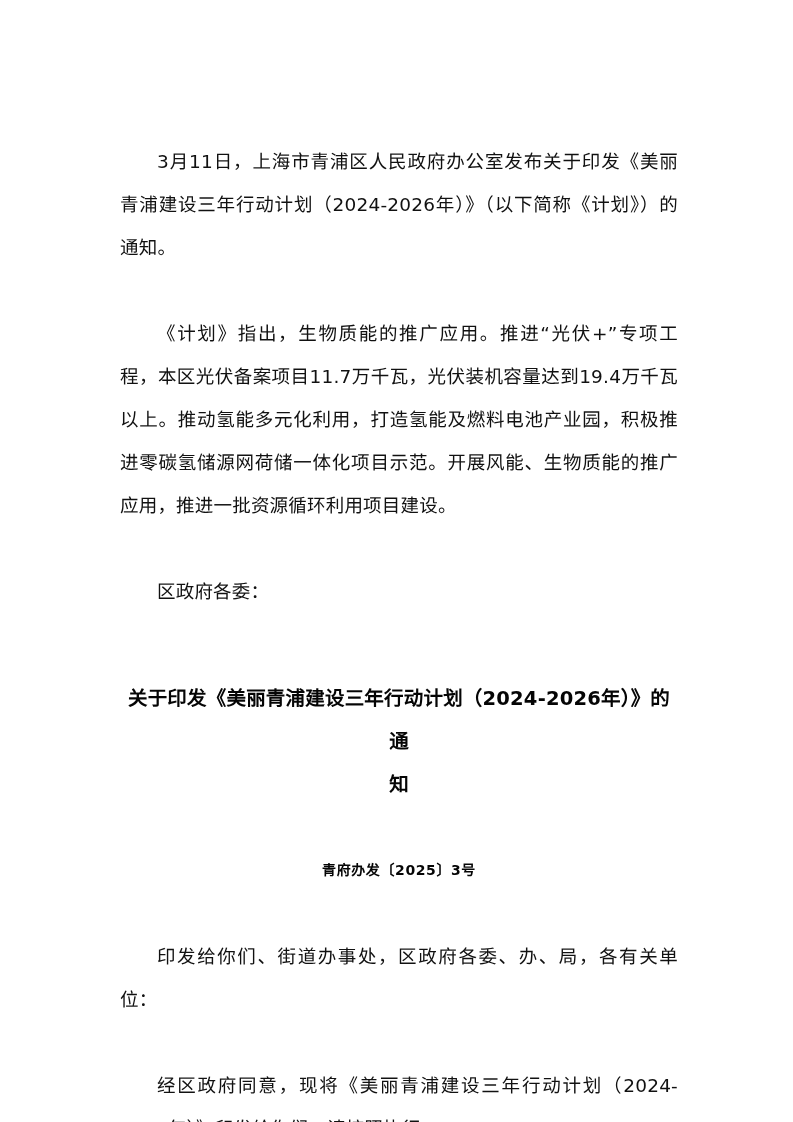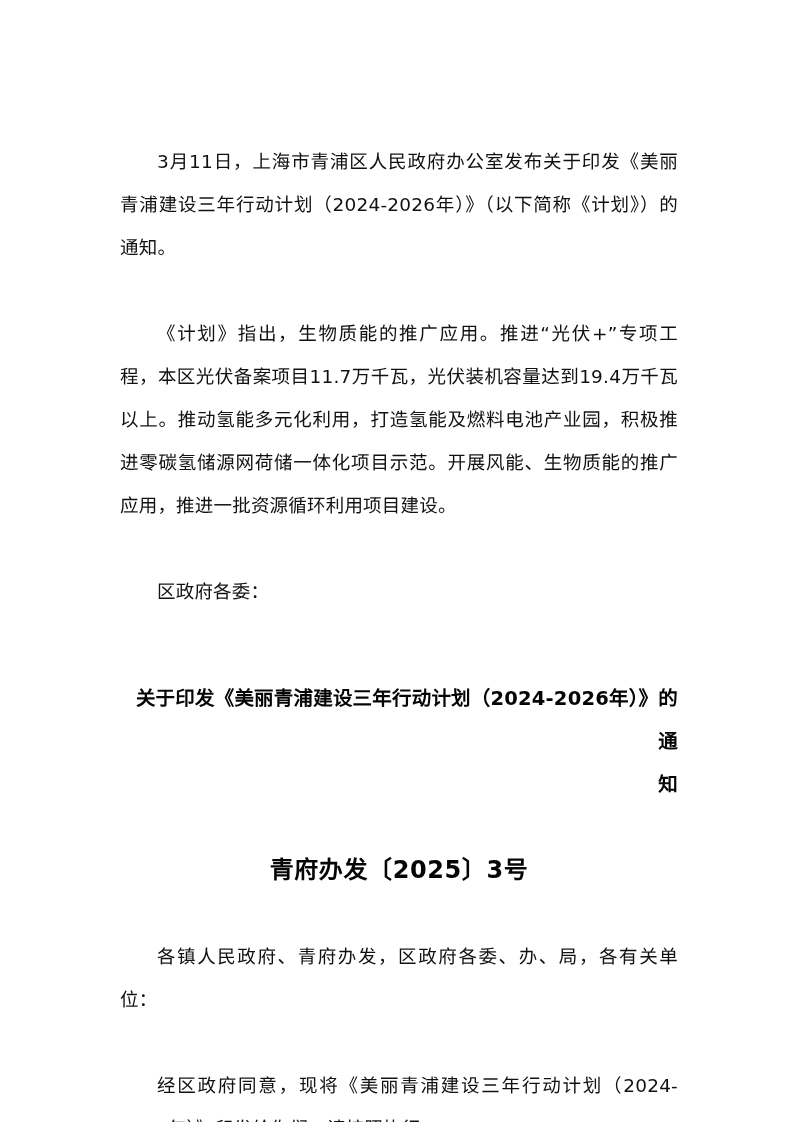--- a/index.html
+++ b/index.html
@@ -44,28 +44,28 @@
   }
 
   .gap-para {
     height: 43px;
   }
 
   .doc-title {
     font-size: 19.5px;
     line-height: 43px;
     font-weight: bold;
-    text-align: right;
+    text-align: center;
     letter-spacing: 0.2px;
     margin: 0;
     color: #050505;
   }
 
   .doc-number {
-    font-size: 24px;
+    font-size: 14px;
     line-height: 43px;
     font-weight: bold;
     text-align: center;
     letter-spacing: 0.6px;
     margin: 0;
     color: #050505;
   }
   .spacer-md { height: 64px; }
   .spacer-sm { height: 43px; }
 </style>
@@ -91,21 +91,21 @@
     <p class="doc-title">关于印发《美丽青浦建设三年行动计划（2024-2026年）》的通</p>
 
     <p class="doc-title">知</p>
 
     <div class="spacer-sm"></div>
 
     <p class="doc-number">青府办发〔2025〕3号</p>
 
     <div class="spacer-sm"></div>
 
-    <p class="para no-indent" style="text-indent:2em;">各镇人民政府、青府办发，区政府各委、办、局，各有关单位：</p>
+    <p class="para no-indent" style="text-indent:2em;">印发给你们、街道办事处，区政府各委、办、局，各有关单位：</p>
 
     <div class="gap-para"></div>
 
     <p class="para">经区政府同意，现将《美丽青浦建设三年行动计划（2024-2026年）》印发给你们，请按照执行。</p>
 
     <div class="spacer-sm"></div>
 
   </div>
 
 </div>

